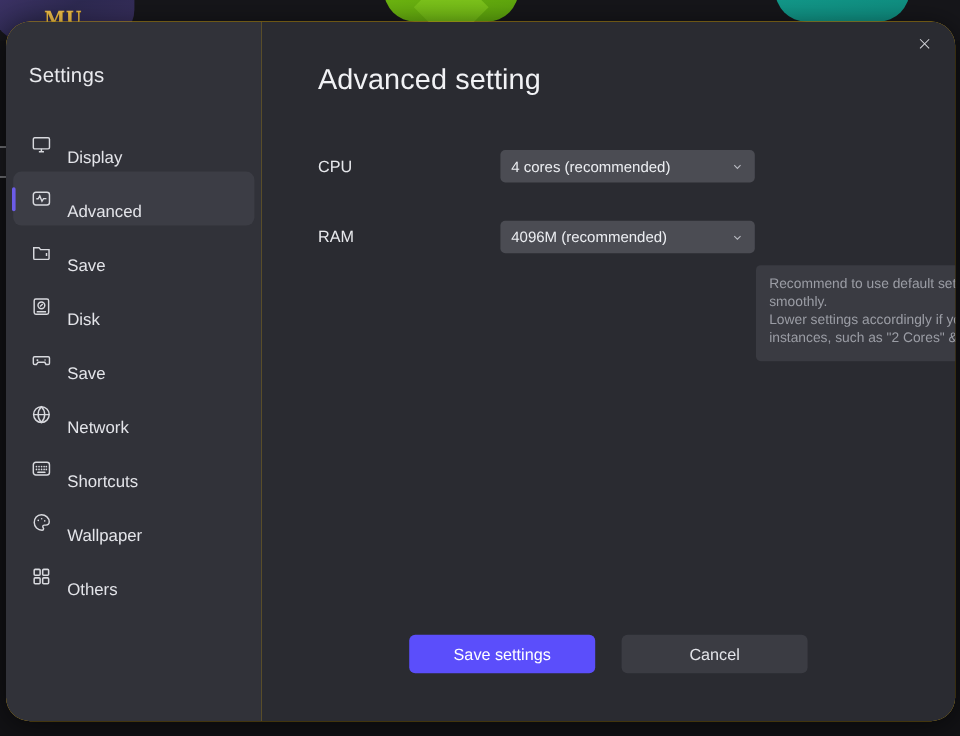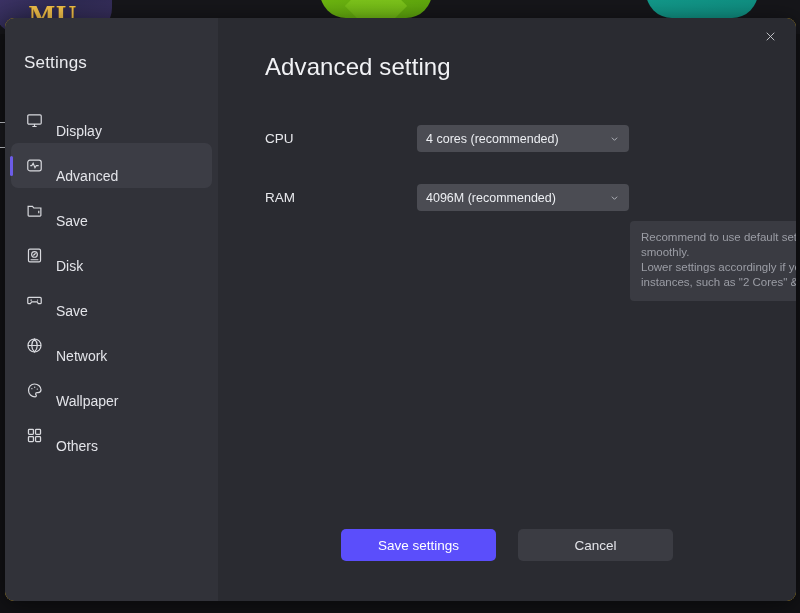--- a/index.html
+++ b/index.html
@@ -12,42 +12,42 @@
   #root { position:relative; width:800px; height:613px; }
 
   
   .bg { position:absolute; inset:0; background:#121215; }
   .bg-strip { position:absolute; left:0; top:0; width:800px; height:34px; background:#16161a; }
   .bg-tile { position:absolute; border-radius:26px; }
   .bg-tile.purple { left:-6px; top:-44px; width:118px; height:78px;
       background:linear-gradient(150deg,#4b3c7a,#2e2a52 60%,#3a3060); }
   .bg-tile.purple .logo {
       position:absolute; left:20px; top:44px; width:78px; height:30px;
-      font-family:"Liberation Serif", serif; font-weight:bold; font-size:28px;
+      font-family:"Liberation Serif", serif; font-weight:bold; font-size:18px;
       letter-spacing:1px; color:#f3c14b; text-shadow:0 1px 0 #8a6410;
       display:flex; align-items:center; justify-content:center; overflow:hidden;
   }
   .bg-tile.green { left:320px; top:-50px; width:112px; height:68px;
       background:linear-gradient(160deg,#7dc614,#5ba30c); }
   .bg-tile.green .gleam {
       position:absolute; left:50%; top:34px; width:44px; height:44px;
       transform:translateX(-50%) rotate(45deg);
       background:linear-gradient(135deg,#8fd425,#63ad0d);
   }
   .bg-tile.teal { left:646px; top:-52px; width:112px; height:70px;
       background:linear-gradient(160deg,#15a594,#0f8d80); }
   .bg-sidecard {
       position:absolute; left:-10px; top:122px; width:26px; height:26px;
       border:1px solid #c9cbd2; border-radius:3px; background:#1a1a1e;
   }
 
   
   .modal {
     position:absolute; left:5px; top:18px; width:791px; height:583px;
-    border-radius:9px; overflow:hidden;
+    border-radius:20px; overflow:hidden;
     background:#eab308;
     box-shadow:0 4px 26px rgba(0,0,0,.55);
     display:flex;
   }
 
   
   .sidebar {
     width:213px; flex:0 0 213px; height:100%;
     background:#313239;
     position:relative;
@@ -214,20 +214,29 @@
         <div class="nav-item">
           <span class="nav-ico">
             <svg viewBox="0 0 24 24" fill="none" stroke="currentColor" stroke-width="1.7">
               <circle cx="12" cy="12" r="9.2"></circle>
                 <path d="M2.8 12h18.4M12 2.8c2.6 2.6 3.9 6 3.9 9.2s-1.3 6.6-3.9 9.2c-2.6-2.6-3.9-6-3.9-9.2S9.4 5.4 12 2.8z"></path>
             </svg>
           </span>
           <span class="nav-label">Network</span>
         </div>
 
+        <div class="nav-item">
+          <span class="nav-ico">
+            <svg viewBox="0 0 24 24" fill="none" stroke="currentColor" stroke-width="1.7">
+              <rect x="2.5" y="4.5" width="19" height="15" rx="3"></rect>
+              <path d="M6.2 9.6h.01M9.2 9.6h.01M12.2 9.6h.01M15.2 9.6h.01M17.8 9.6h.01M6.2 13h.01M9.2 13h.01M12.2 13h.01M15.2 13h.01M17.8 13h.01M8 16.3h8" stroke-width="2" stroke-linecap="round"></path>
+            </svg>
+          </span>
+          <span class="nav-label">Shortcuts</span>
+        </div>
 
         <div class="nav-item">
           <span class="nav-ico">
             <svg viewBox="0 0 24 24" fill="none" stroke="currentColor" stroke-width="1.7">
               <path d="M12 2.8c5.1 0 9.2 3.8 9.2 8.3 0 2.6-2.1 3.9-4.2 3.9h-1.6c-1 0-1.8.8-1.8 1.8 0 .5.2.9.5 1.2.3.4.5.8.5 1.2 0 1-.8 1.8-1.8 1.8-5.1 0-9.2-4.1-9.2-9.1S6.9 2.8 12 2.8z"></path>
               <circle cx="8.3" cy="9.4" r=".95" fill="currentColor" stroke="none"></circle>
               <circle cx="12.3" cy="7.4" r=".95" fill="currentColor" stroke="none"></circle>
               <circle cx="15.9" cy="10" r=".95" fill="currentColor" stroke="none"></circle>
             </svg>
           </span>

